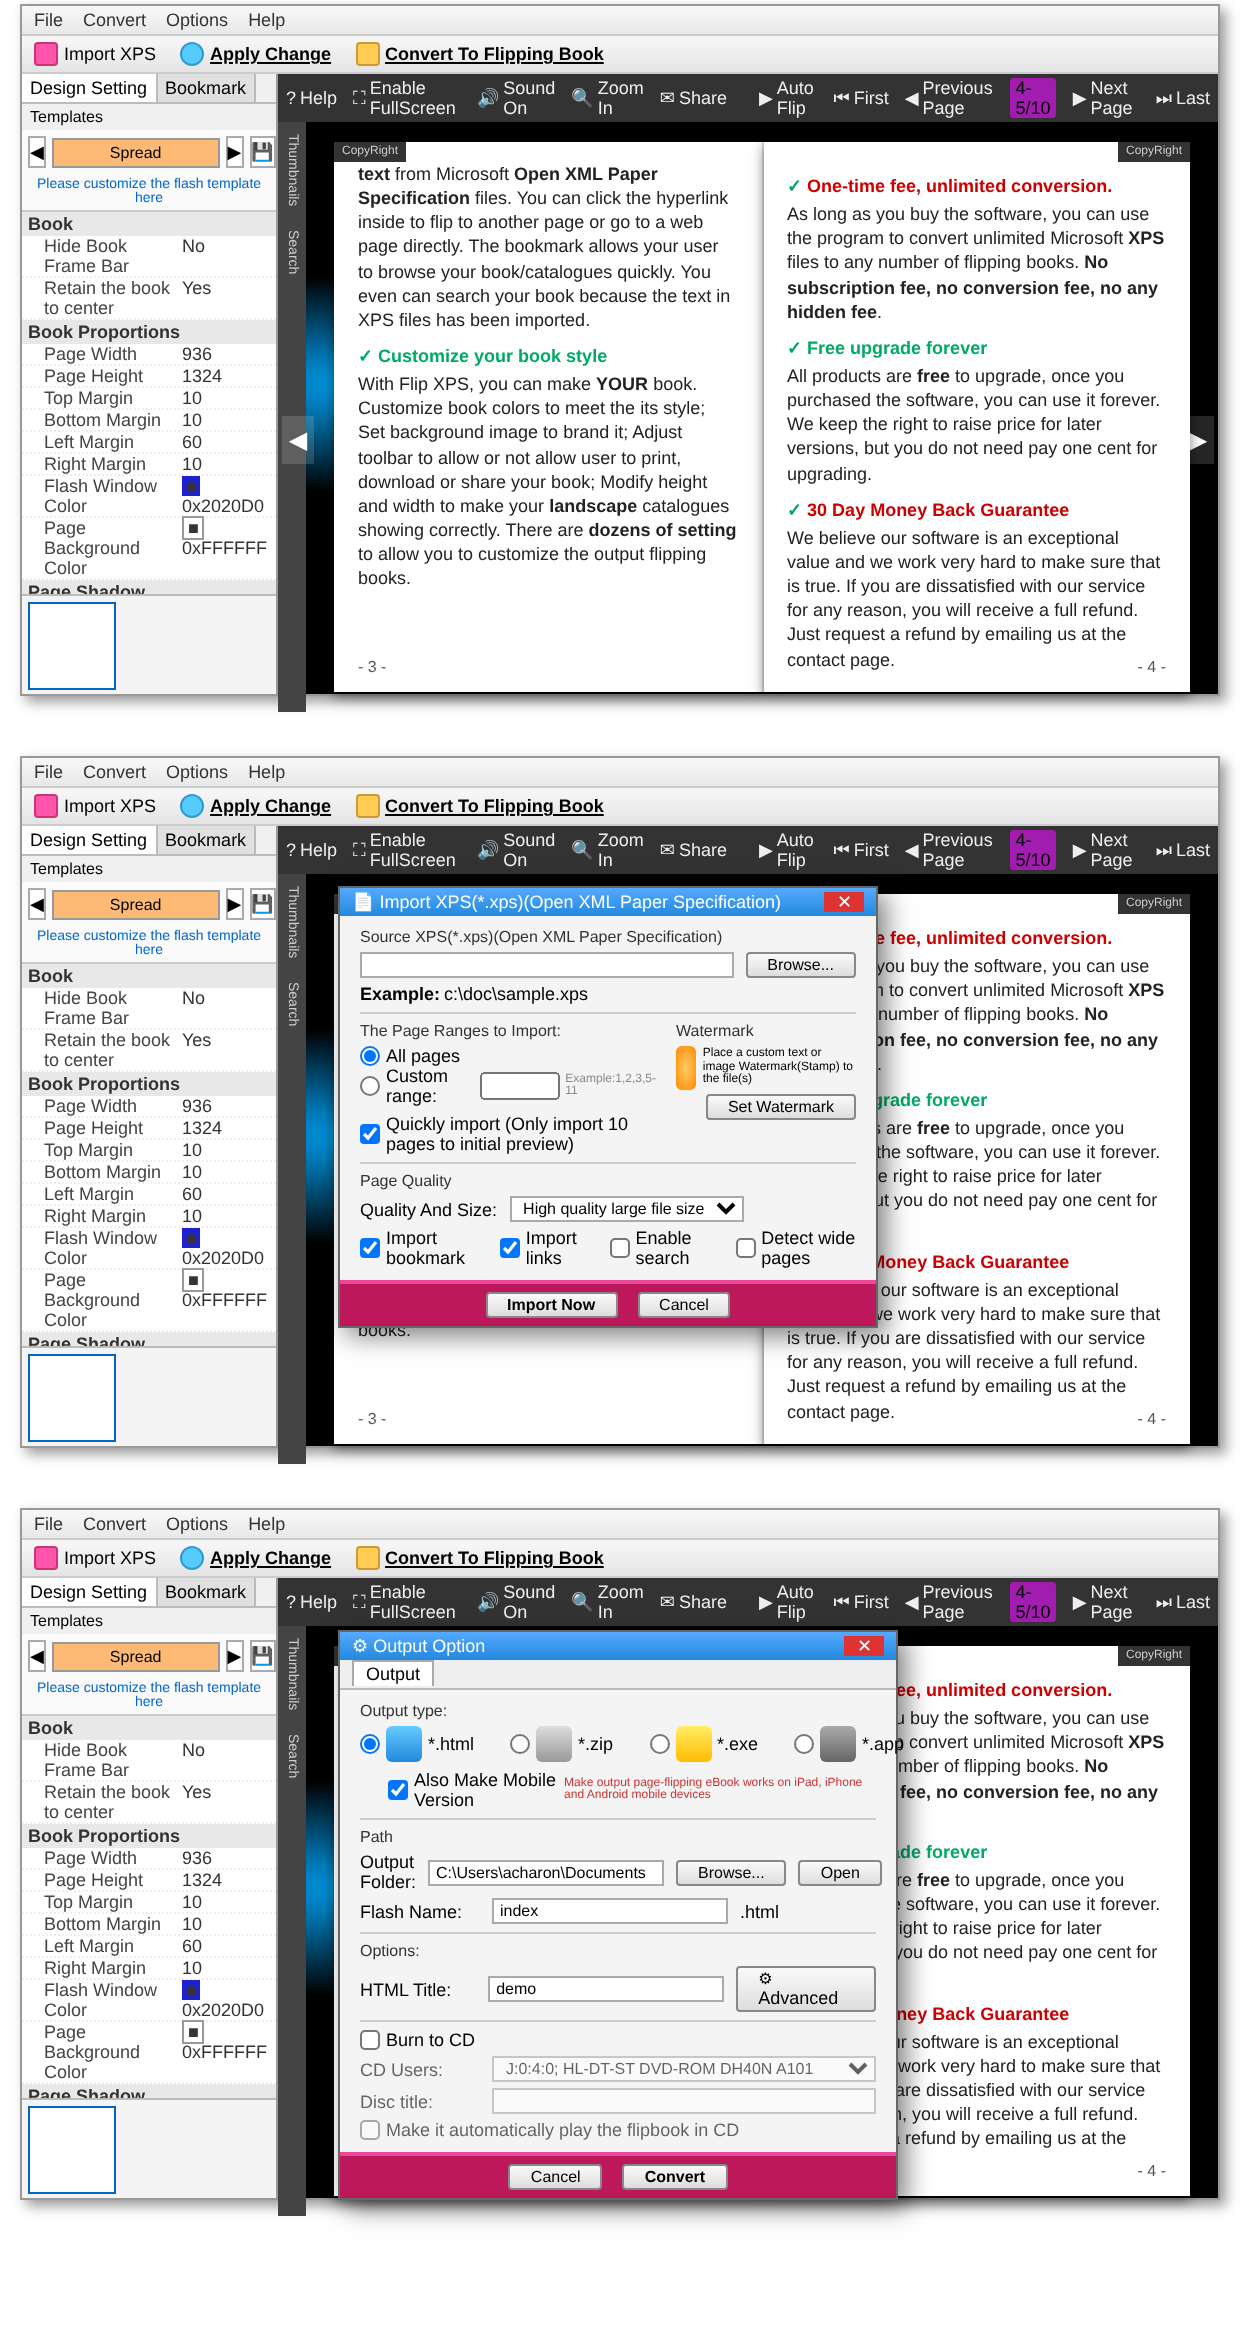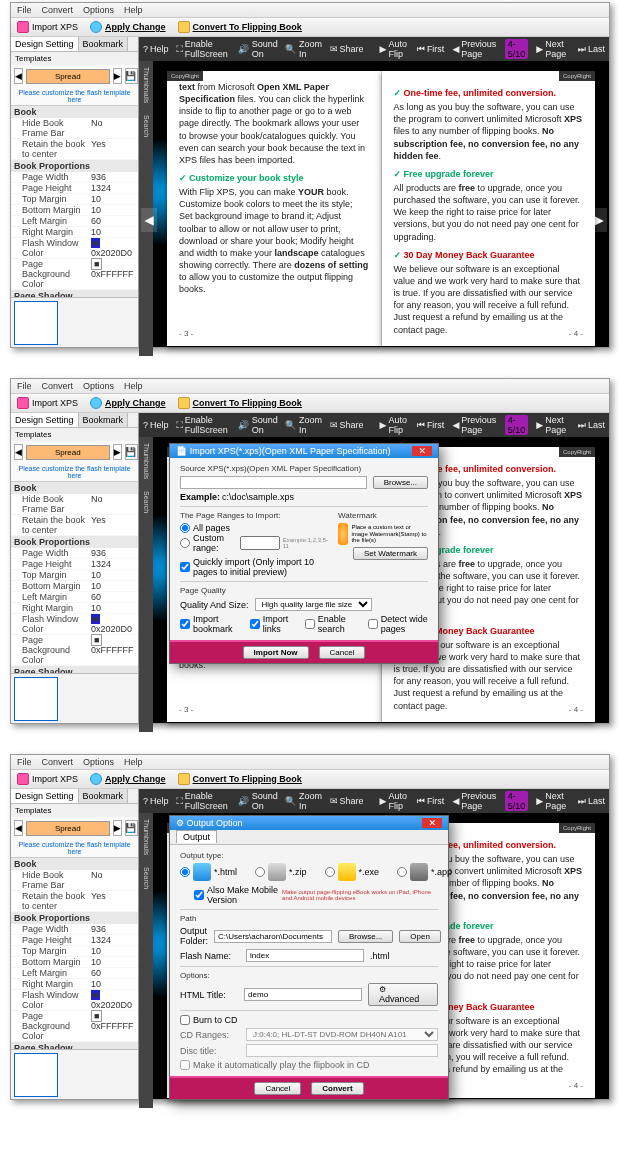--- a/index.html
+++ b/index.html
@@ -599,21 +599,21 @@
               <span style="width:60px">HTML Title:</span>
               <input type="text" value="demo" style="">
               <span class="wbtn">⚙ <span>Advanced</span></span>
             </div>
             <div class="hr"></div>
             <div class="check">
                 <input type="checkbox" class="checksmall" style="">
                 <span>Burn to CD</span>
               </div>
             <div class="field-row" style="opacity:.6">
-              <span style="width:60px">CD Ranges:</span>
+              <span style="width:60px">CD Users:</span>
               <select style="flex:1"><option>J:0:4:0; HL-DT-ST DVD-ROM DH40N   A101</option></select>
             </div>
             <div class="field-row" style="opacity:.6">
               <span style="width:60px">Disc title:</span>
               <input type="text" style="">
             </div>
             <div class="check" style="opacity:.6">
                 <input type="checkbox" class="checksmall" style="">
                 <span>Make it automatically play the flipbook in CD</span>
               </div>

